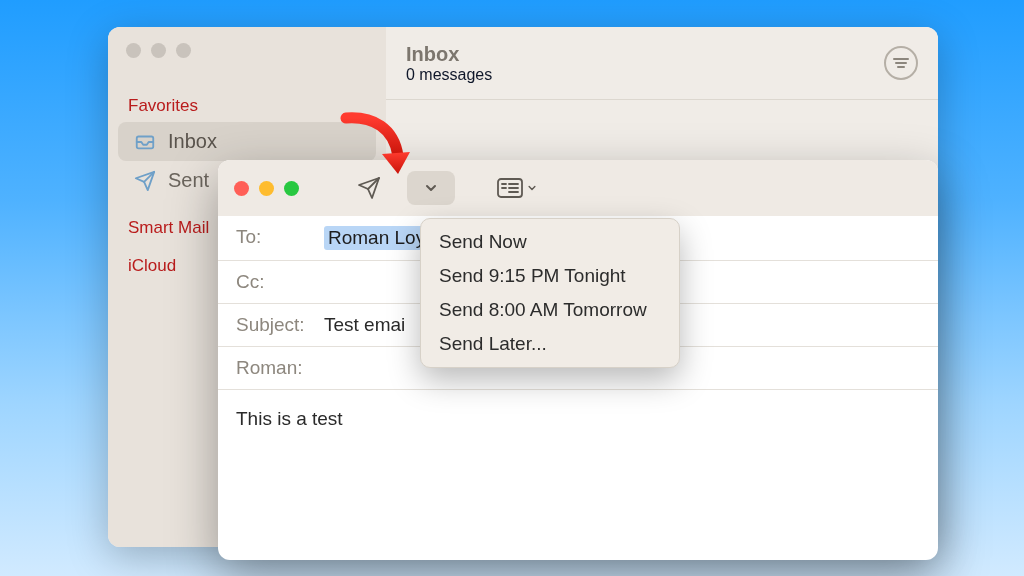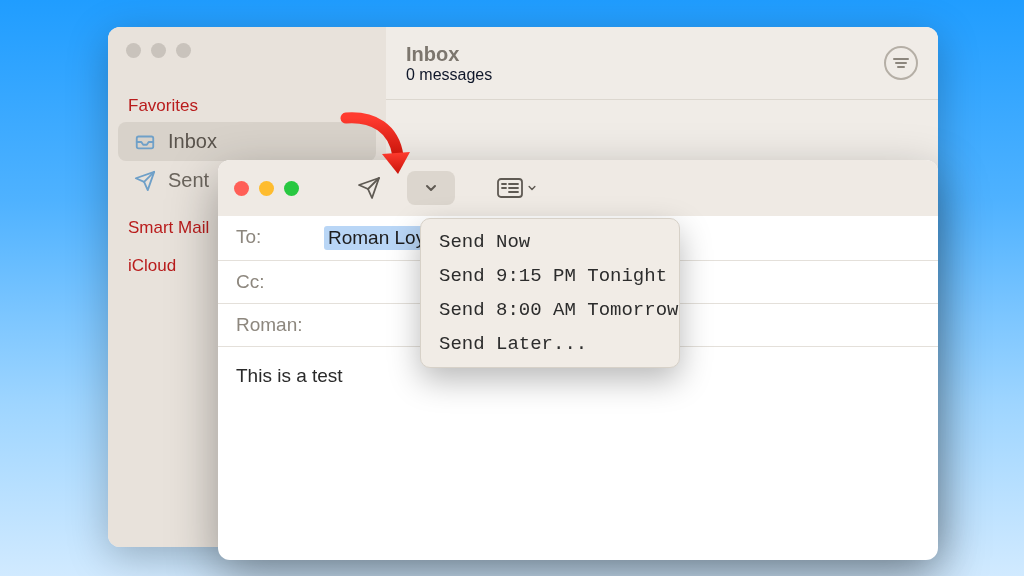--- a/index.html
+++ b/index.html
@@ -163,21 +163,20 @@
   .dropdown {
     position: absolute;
     left: 420px;
     top: 218px;
     width: 258px;
     background: #f1ece6;
     border: 1px solid #d7d1c8;
     border-radius: 10px;
     box-shadow: 0 12px 32px rgba(0,0,0,0.28);
     padding: 6px 0;
-    font-family: Liberation Mono, monospace;
   }
   .dd-item {
     padding: 6px 18px;
     font-size: 19px;
     color: #2c2c2c;
     white-space: nowrap;
   }
 
   
   .arrow {
@@ -288,20 +287,24 @@
     </div>
 
     <div class="field-row">
       <span class="field-label">To:</span>
       <span class="recipient-chip">Roman Loyola</span>
     </div>
     <div class="field-row">
       <span class="field-label">Cc:</span>
     </div>
     <div class="field-row">
+      <span class="field-label">Subject:</span>
+      <span class="field-value">Test emai</span>
+    </div>
+    <div class="field-row">
       <span class="field-label">Roman:</span>
     </div>
 
     <div class="body-area">This is a test</div>
   </div>
 
   <div class="dropdown">
     <div class="dd-item">Send Now</div>
     <div class="dd-item">Send 9:15 PM Tonight</div>
     <div class="dd-item">Send 8:00 AM Tomorrow</div>

